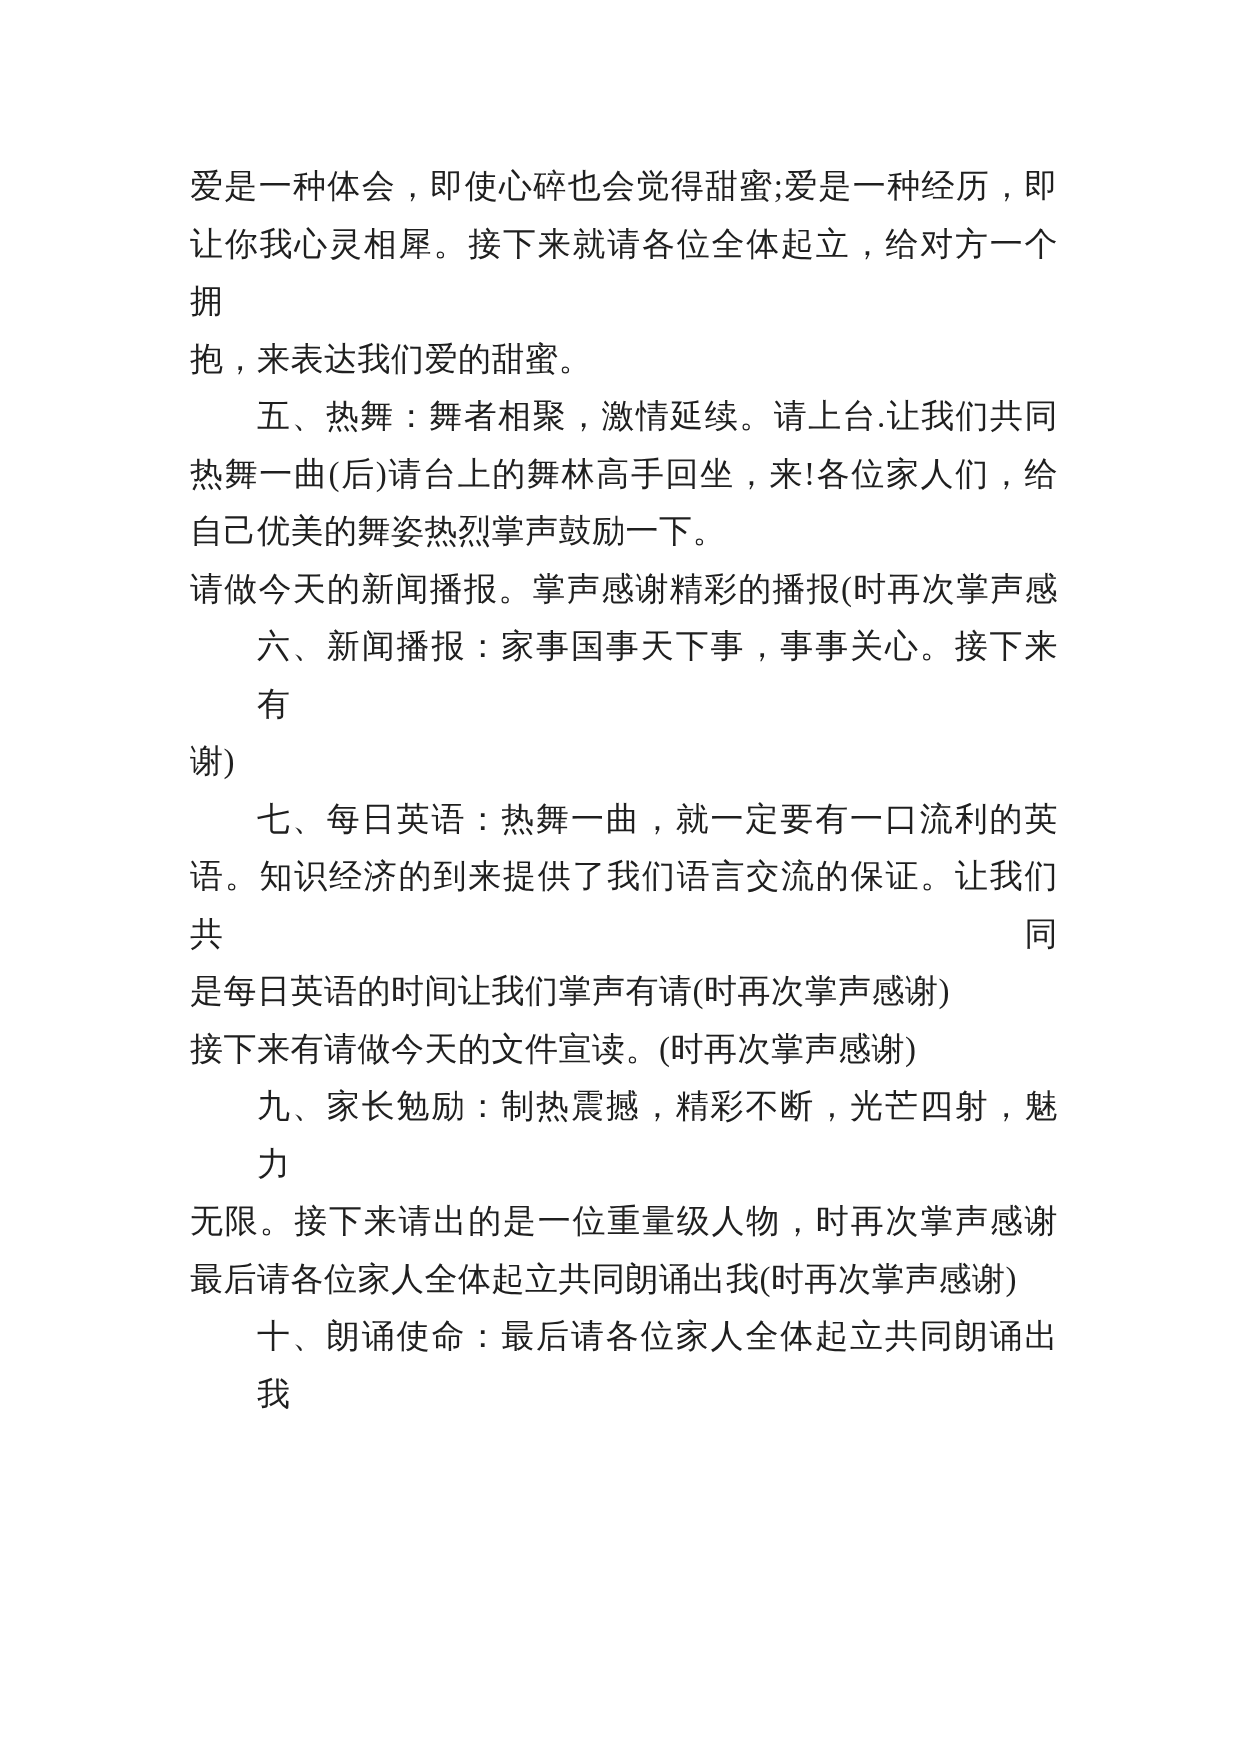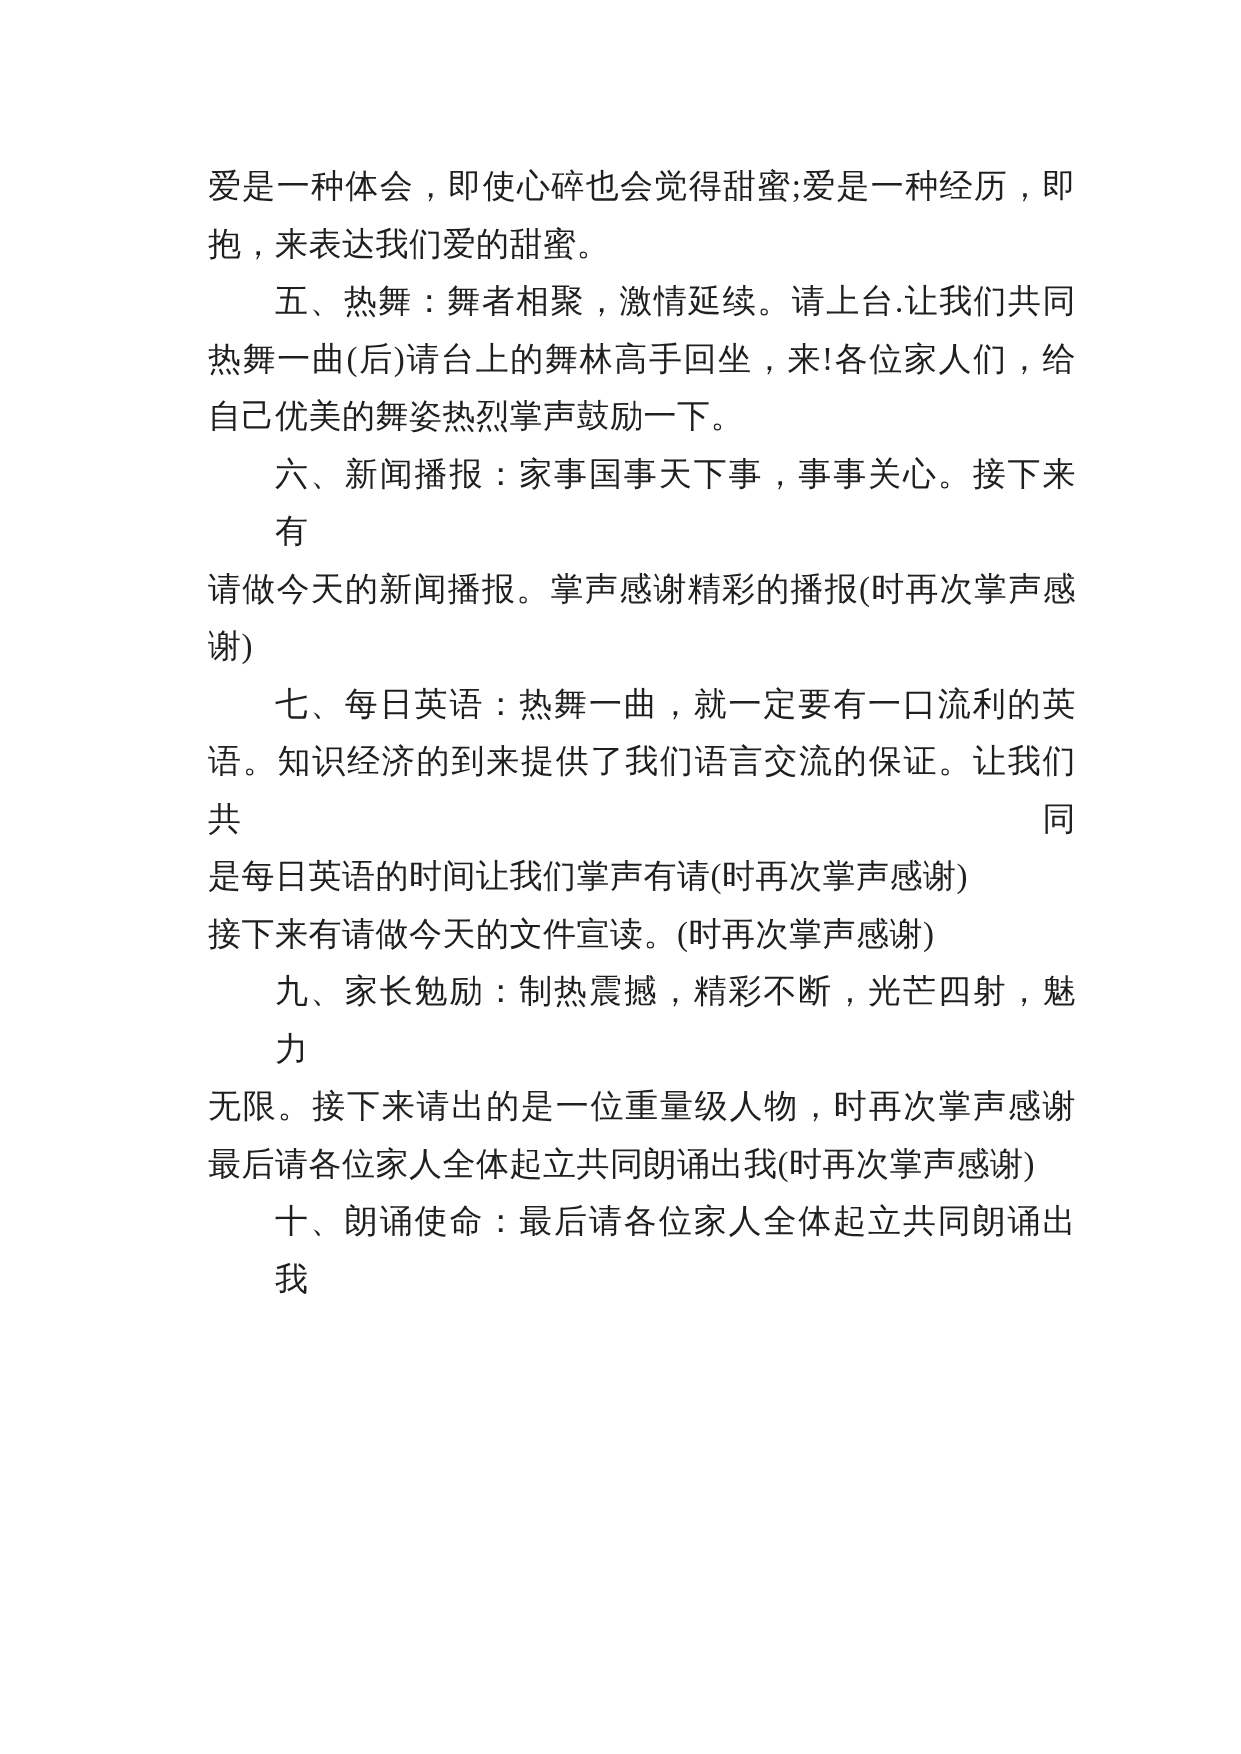--- a/index.html
+++ b/index.html
@@ -22,21 +22,20 @@
     width: 868px;
     color: #1f1f1f;
     font-size: 33px;
     line-height: 57.5px;
     letter-spacing: 0.5px;
     word-break: break-all;
   }
   .line {
     width: 100%;
     white-space: nowrap;
-    margin-left: 18px;
   }
   
   .line.full {
     text-align: justify;
     text-align-last: justify;
     white-space: normal;
   }
   
   .line.last {
     text-align: right;
@@ -48,26 +47,27 @@
     padding-left: 67px;
     width: 801px;
   }
 </style>
 </head>
 <body>
 
 <div class="page">
   <div class="doc-body">
     <div class="line full">爱是一种体会，即使心碎也会觉得甜蜜;爱是一种经历，即</div>
+    <div class="line full">让你我心灵相犀。接下来就请各位全体起立，给对方一个拥</div>
     <div class="line last">抱，来表达我们爱的甜蜜。</div>
     <div class="line full indent">五、热舞：舞者相聚，激情延续。请上台.让我们共同</div>
     <div class="line full">热舞一曲(后)请台上的舞林高手回坐，来!各位家人们，给</div>
     <div class="line last">自己优美的舞姿热烈掌声鼓励一下。</div>
+    <div class="line full">请做今天的新闻播报。掌声感谢精彩的播报(时再次掌声感</div>
     <div class="line full indent">六、新闻播报：家事国事天下事，事事关心。接下来有</div>
-    <div class="line full">请做今天的新闻播报。掌声感谢精彩的播报(时再次掌声感</div>
     <div class="line last">谢)</div>
     <div class="line full indent">七、每日英语：热舞一曲，就一定要有一口流利的英</div>
     <div class="line full">语。知识经济的到来提供了我们语言交流的保证。让我们共同</div>
     <div class="line last">是每日英语的时间让我们掌声有请(时再次掌声感谢)</div>
     <div class="line last">接下来有请做今天的文件宣读。(时再次掌声感谢)</div>
     <div class="line full indent">九、家长勉励：制热震撼，精彩不断，光芒四射，魅力</div>
     <div class="line full">无限。接下来请出的是一位重量级人物，时再次掌声感谢</div>
     <div class="line last">最后请各位家人全体起立共同朗诵出我(时再次掌声感谢)</div>
     <div class="line full indent">十、朗诵使命：最后请各位家人全体起立共同朗诵出我</div>
 

